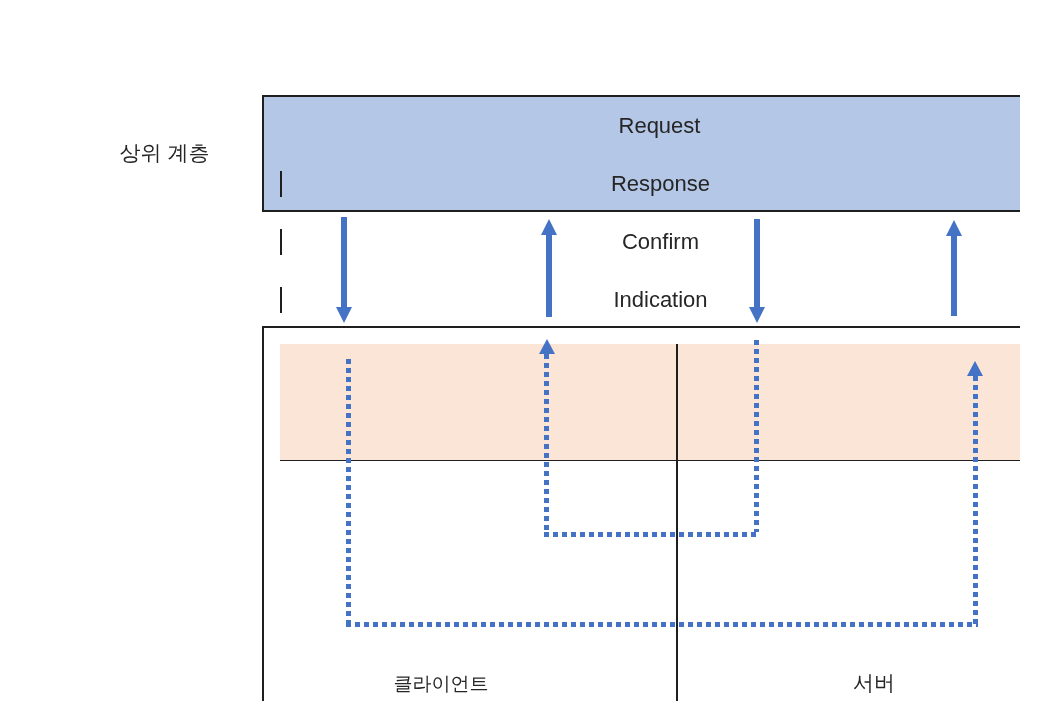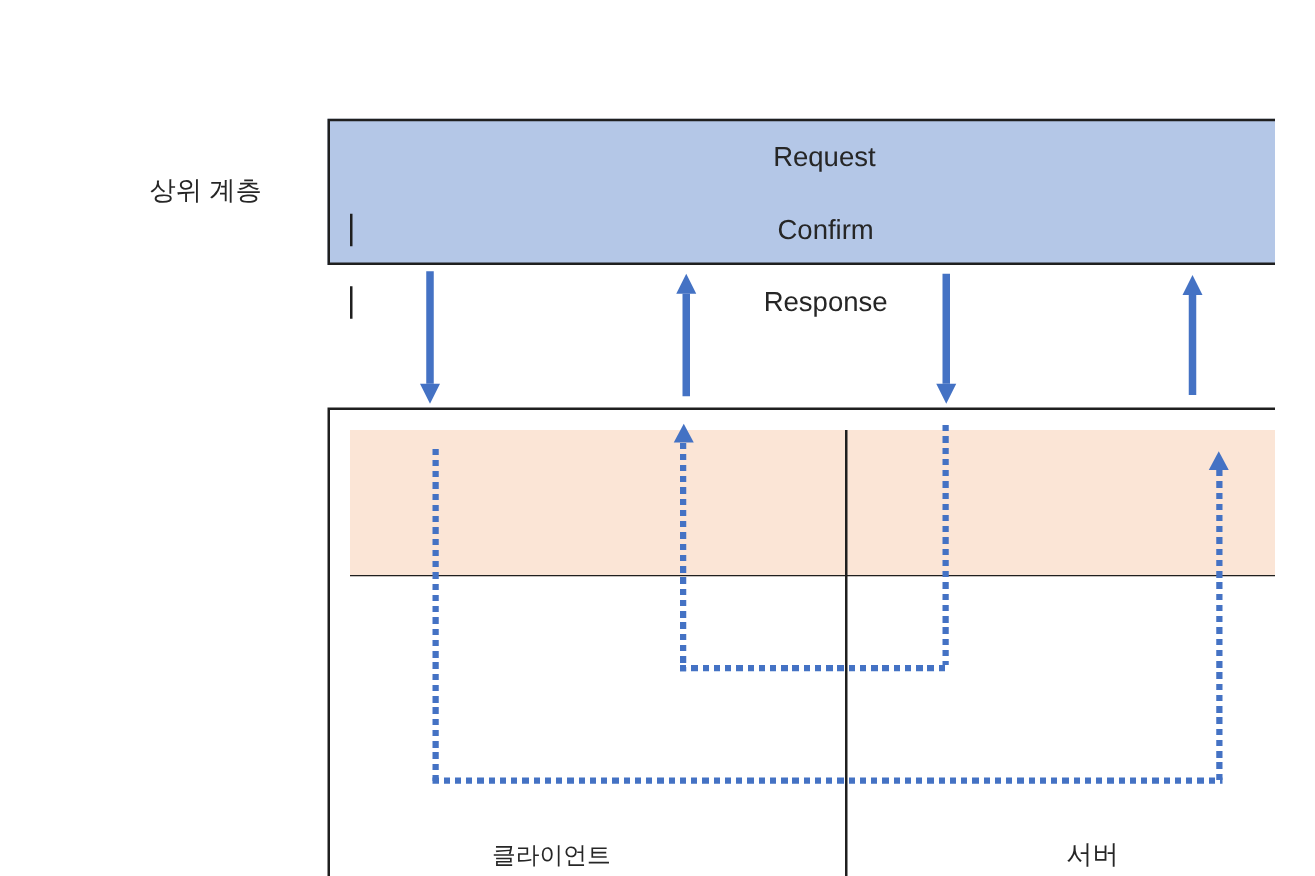--- a/index.html
+++ b/index.html
@@ -143,22 +143,23 @@
 <body>
 
 <div class="canvas">
 
   <div class="side-label upper">상위 계층</div>
 
 
 
   <div class="upper-box">
     <div class="upper-cell">Request</div>
+    <div class="upper-cell">Response</div>
     <div class="upper-cell">Confirm</div>
-    <div class="upper-cell">Response</div>
+    <div class="upper-cell">Indication</div>
   </div>
 
   <div class="lower-box">
     <div class="lower-band"></div>
     <div class="lower-vdivider"></div>
     <div class="endpoint-label client">클라이언트</div>
     <div class="endpoint-label server">서버</div>
   </div>
 
   <div>

